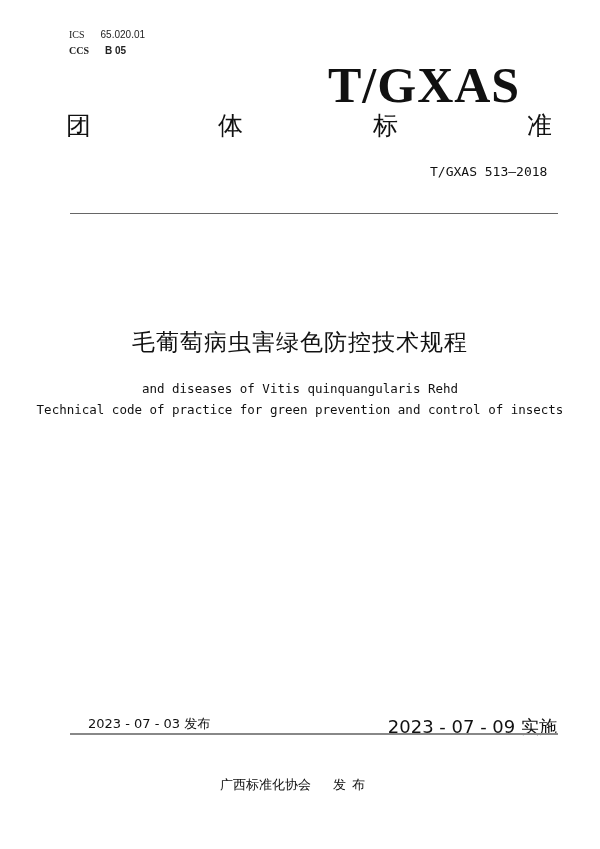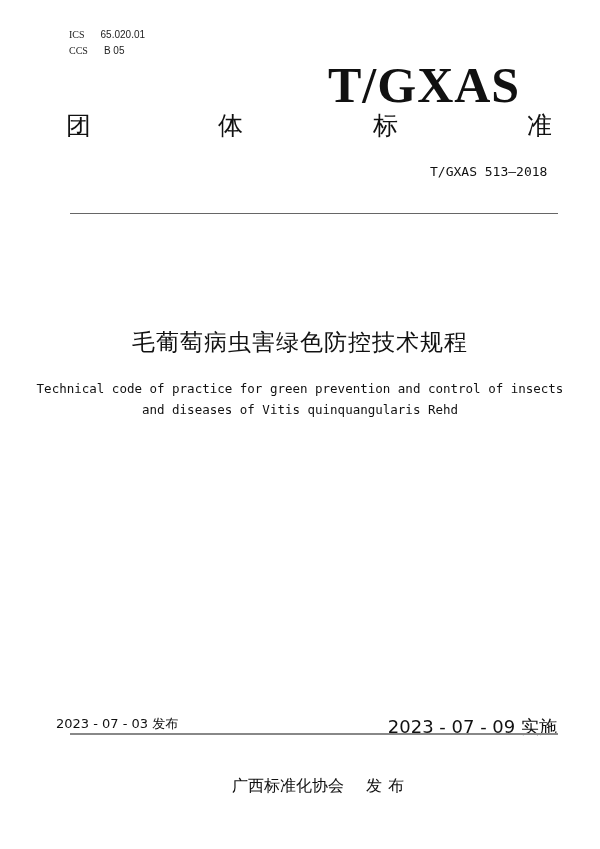--- a/index.html
+++ b/index.html
@@ -1,32 +1,32 @@
 <!DOCTYPE html>
 <html><head>
 <meta charset="utf-8">
 <style>
   html,body{margin:0;padding:0;background:#fff;}
   body{width:600px;height:849px;position:relative;overflow:hidden;color:#111;font-family:"DejaVu Sans",sans-serif;}
   .abs{position:absolute;}
   .meta{left:69px;font-family:"Liberation Serif",serif;font-size:10px;color:#222;}
   .meta span.v{font-family:"Liberation Sans",sans-serif;margin-left:8px;padding-left:8px;}
   #ics{top:29px;}
-  #ccs{top:45px;}
+  #ccs{top:45px;font-weight:bold;}
   #code{left:296px;top:60px;font-family:"Liberation Serif",serif;font-weight:bold;font-size:50px;letter-spacing:1px;line-height:1;margin-left:32px;}
   .tc{top:113px;font-size:25px;line-height:1;}
   #tc1{left:66px;} #tc2{left:218px;} #tc3{left:373px;} #tc4{left:527px;}
   #stdno{left:430px;top:164px;font-family:"DejaVu Sans Mono",monospace;font-size:13px;}
   #hr1{left:70px;top:213px;width:488px;height:1px;background:#666;}
   #title-cn{left:0;width:600px;top:327px;text-align:center;font-size:23px;letter-spacing:1px;}
   #title-en{left:0;width:600px;top:378px;text-align:center;font-family:"DejaVu Sans Mono",monospace;font-size:12.5px;line-height:21px;}
-  #pub{left:56px;top:715px;font-size:13px;}
+  #pub{left:88px;top:715px;font-size:13px;}
   #impl{right:43px;top:715px;font-size:18px;}
   #hr2{left:70px;top:733px;width:488px;height:2px;background:#888;}
-  #publisher{left:232px;top:776px;font-size:16px;text-align:center;}
+  #publisher{left:220px;top:776px;font-size:13px;text-align:center;}
   #publisher .verb{margin-left:22px;letter-spacing:6px;}
 </style>
 </head>
 <body>
 
 <div class="abs meta" id="ics">
   <span>ICS</span><span class="v">65.020.01</span>
 </div>
 <div class="abs meta" id="ccs">
   <span>CCS</span><span class="v">B 05</span>
@@ -38,22 +38,22 @@
 <div class="abs tc" id="tc2">体</div>
 <div class="abs tc" id="tc3">标</div>
 <div class="abs tc" id="tc4">准</div>
 
 <div class="abs" id="stdno">T/GXAS 513—2018</div>
 
 <div class="abs" id="hr1"></div>
 
 <div class="abs" id="title-cn">毛葡萄病虫害绿色防控技术规程</div>
 <div class="abs" id="title-en">
+  <div>and diseases of Vitis quinquangularis Rehd</div>
   <div>Technical code of practice for green prevention and control of insects</div>
-  <div>and diseases of Vitis quinquangularis Rehd</div>
 </div>
 
 <div class="abs" id="pub">2023 - 07 - 03 发布</div>
 <div class="abs" id="impl">2023 - 07 - 09 实施</div>
 <div class="abs" id="hr2"></div>
 
 <div class="abs" id="publisher">
   <span>广西标准化协会</span><span class="verb">发布</span>
 </div>
 

